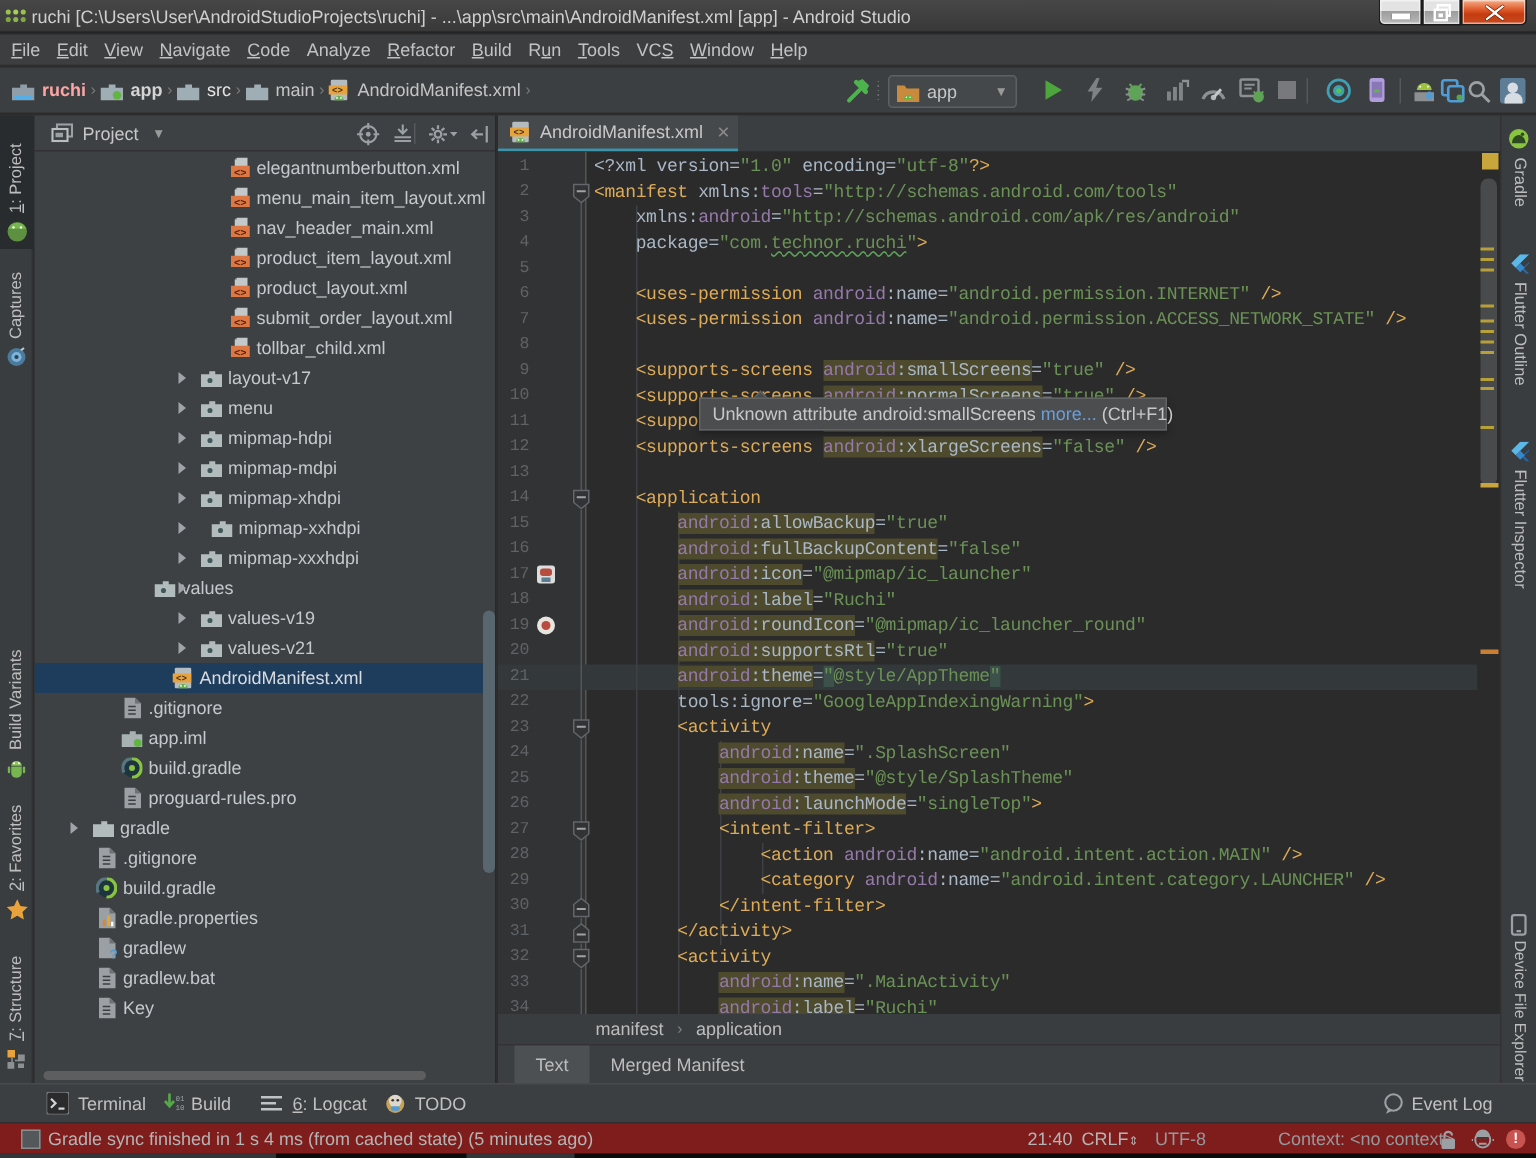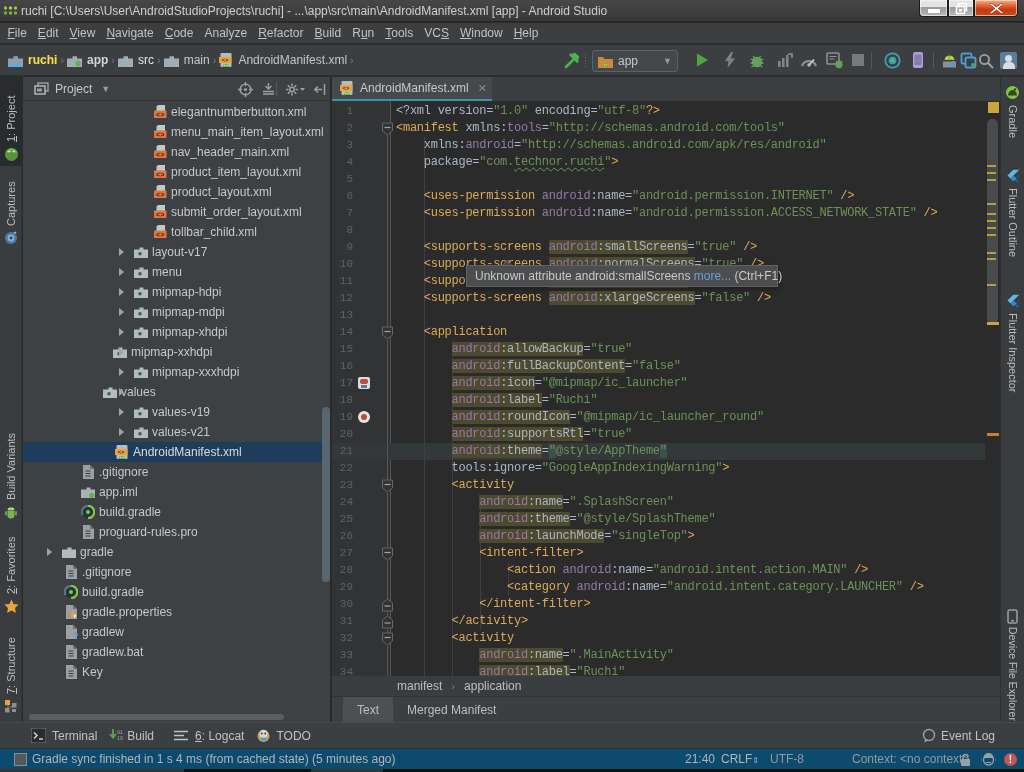--- a/index.html
+++ b/index.html
@@ -50,21 +50,21 @@
 
 #estripe{position:absolute;right:0;top:0;width:15px;height:575px;background:#2b2b2b}
 .mark{position:absolute;left:2px;width:9px;height:2px;background:#b8a038}
 
 #crumbs{left:332px;top:676px;width:668px;height:20px;background:#3a3d3f;color:#bdbdbd;display:flex;align-items:center;padding-left:65px}
 #ttabs{left:332px;top:696px;width:668px;height:26px;background:#3c3f41;border-top:1px solid #333;display:flex;align-items:flex-end;color:#bdbdbd}
 
 #rstripe{left:1000px;top:77px;width:24px;height:645px;background:#3a3d3f;border-left:1px solid #323232}
 
 #botbar{left:0;top:722px;width:1024px;height:26px;background:#3c3f41;border-top:1px solid #4a4a4a;display:flex;align-items:center;color:#c0c0c0}
-#status{left:0;top:748px;width:1024px;height:21px;background:#0c4a6e;border-top:1px solid #2e2e2e;display:flex;align-items:center;color:#b4b4b4}
+#status{left:0;top:748px;width:1024px;height:21px;background:#7f1d1d;border-top:1px solid #2e2e2e;display:flex;align-items:center;color:#b4b4b4}
 #bedge{left:0;top:769px;width:1024px;height:3px;background:#333537}
 </style></head>
 <body>
 <div id="app">
 <div class="abs" id="title">
 <svg style="position:absolute;left:3px;top:4px" width="15" height="13" viewBox="0 0 15 13">
         <circle cx="2.5" cy="4" r="1.7" fill="#9bc24d"></circle>
         <circle cx="7.5" cy="4" r="1.7" fill="#a6cf5a"></circle>
         <circle cx="12.5" cy="4" r="1.7" fill="#9bc24d"></circle>
         <circle cx="2.5" cy="9" r="1.7" fill="#7ea83e"></circle>
@@ -102,21 +102,21 @@
       <span>VC<u>S</u></span>
       <span><u>W</u>indow</span>
       <span><u>H</u>elp</span>
     </div>
 <div class="abs" id="toolbar">
 <div class="nav">
 <svg class="ic" width="15" height="13" viewBox="0 0 15 13">
           <path d="M0 4.5 h5.5 v-2.2 h4.5 l0 2.2 H15 v8.5 H0 Z" fill="#8f9ea8"></path>
           <rect x="1.5" y="9.5" width="12" height="3" fill="#55aee8"></rect>
         </svg>
-        <b style="color:#fde047">ruchi</b>
+        <b style="color:#fca5a5">ruchi</b>
         <span class="sep">›</span>
 <svg class="ic" width="15" height="13" viewBox="0 0 15 13">
           <path d="M0 4.5 h5.5 v-2.2 h4.5 l0 2.2 H15 v8.5 H0 Z" fill="#9fadb5"></path>
           <circle cx="11" cy="9.5" r="2.8" fill="#62b543"></circle>
         </svg>
         <b style="color:#d4d4d4">app</b>
         <span class="sep">›</span>
 <svg class="ic" width="15" height="13" viewBox="0 0 15 13">
           <path d="M0 4.5 h5.5 v-2.2 h4.5 l0 2.2 H15 v8.5 H0 Z" fill="#9fadb5"></path>
         </svg>
@@ -419,21 +419,21 @@
           </svg>
           <span class="lb">mipmap-mdpi</span>
         </div>
 <div class="trow" style="padding-left:111px">
           <i class="ar" style="left:96px"></i>
           <svg width="14" height="14" viewBox="0 0 14 14">
             <use href="#i-foldr"></use>
           </svg>
           <span class="lb">mipmap-xhdpi</span>
         </div>
-<div class="trow" style="padding-left:90px">
+<div class="trow" style="padding-left:118px">
           <i class="ar" style="left:96px"></i>
           <svg width="14" height="14" viewBox="0 0 14 14">
             <use href="#i-foldr"></use>
           </svg>
           <span class="lb">mipmap-xxhdpi</span>
         </div>
 <div class="trow" style="padding-left:111px">
           <i class="ar" style="left:96px"></i>
           <svg width="14" height="14" viewBox="0 0 14 14">
             <use href="#i-foldr"></use>

